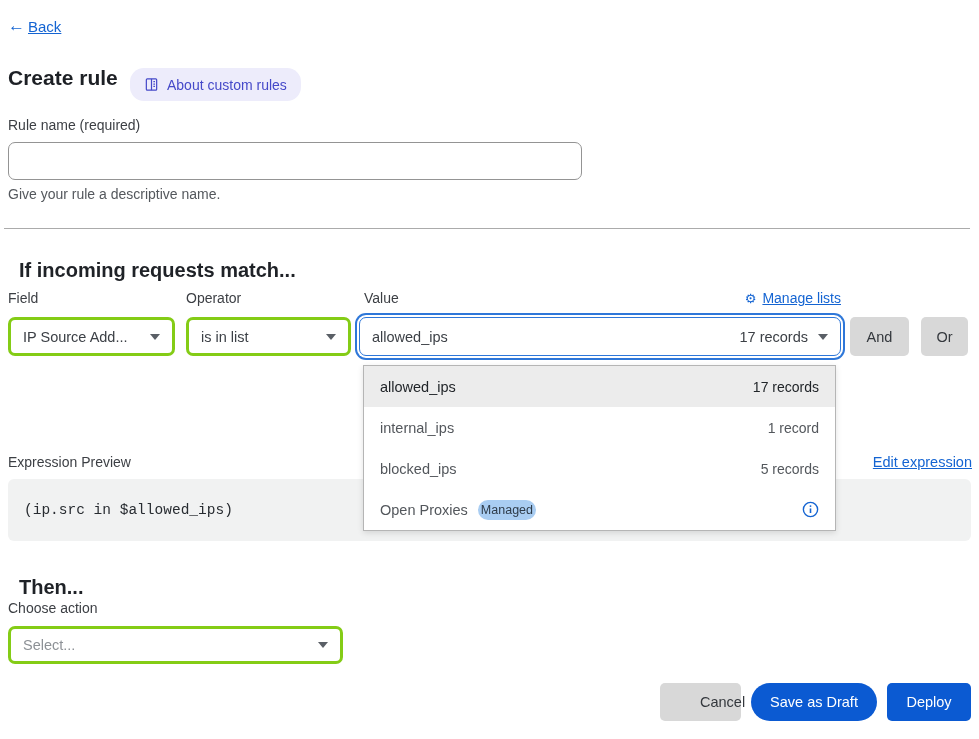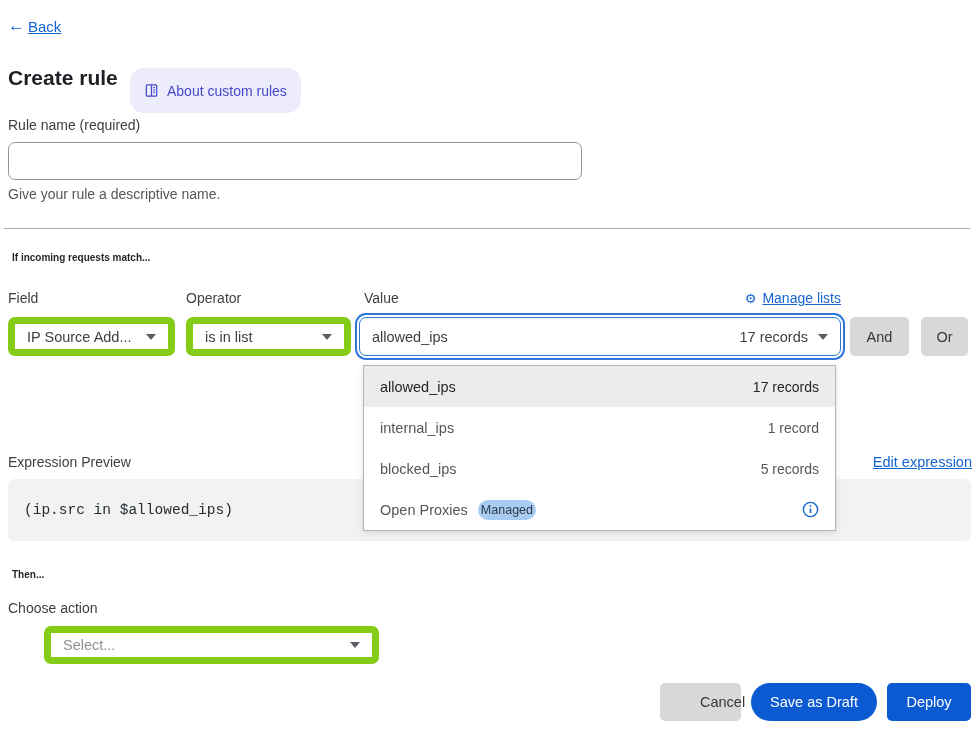--- a/index.html
+++ b/index.html
@@ -22,21 +22,21 @@
   }
   .back-link .arrow { font-size: 17px; text-decoration: none; }
   .back-link .label { text-decoration: underline; }
 
   
   .page-title {
     position: absolute; left: 8px; top: 66px;
     font-size: 21px; font-weight: bold; color: #1d2025; margin: 0;
   }
   .about-pill {
-    position: absolute; left: 130px; top: 68px; height: 45px;
+    position: absolute; left: 130px; top: 68px; height: 33px;
     display: flex; align-items: center; gap: 8px;
     background: #edecfb; color: #4549c9;
     border-radius: 14px; padding: 0 14px;
     font-size: 14px; cursor: pointer;
   }
   .about-pill svg { display: block; }
 
   
   .field-label { position: absolute; font-size: 14px; color: #3c3f44; }
   .helper-text { position: absolute; font-size: 14px; color: #54585d; }
@@ -48,46 +48,46 @@
     background: #fff; font-size: 14px; padding: 0 12px;
     font-family: inherit; color: #33373c; outline: none;
   }
 
   .divider {
     position: absolute; left: 4px; top: 228px;
     width: 966px; height: 1px; background: #ababab;
   }
 
   .section-heading {
-    position: absolute; font-size: 10px; font-weight: bold;
-    color: #1f2227; margin: 4px;
+    position: absolute; font-size: 20px; font-weight: bold;
+    color: #1f2227; margin: 11px;
   }
 
   
   .select {
     position: absolute; top: 317px; height: 39px;
-    border: 7px solid #84cc16; border-radius: 7px;
+    border: 3px solid #84cc16; border-radius: 7px;
     background: #fff; display: flex; align-items: center;
     justify-content: space-between; padding: 0 12px;
     font-size: 14.5px; color: #3c4046; cursor: pointer;
   }
   .select .caret {
     width: 0; height: 0;
     border-left: 5px solid transparent; border-right: 5px solid transparent;
     border-top: 6px solid #5a5f66; margin-left: 10px; flex: none;
   }
   .select-field    { left: 8px;   width: 167px; }
   .select-operator { left: 186px; width: 165px; }
   .select-value {
     left: 359px; width: 482px;
     border: 1px solid #2e77d9;
     box-shadow: 0 0 0 2px #ffffff, 0 0 0 4px #2e77d9;
   }
   .select-value .right-group { display: flex; align-items: center; }
-  .select-action { top: 626px; left: 8px; width: 335px; height: 38px; margin-left: 36px; }
+  .select-action { top: 626px; left: 8px; width: 335px; height: 38px; }
   .placeholder { color: #8d9196; }
 
   
   .manage-lists {
     position: absolute; top: 290px; right: 138px;
     display: flex; align-items: center; gap: 6px;
     color: #1464d2; font-size: 14px; cursor: pointer;
   }
   .manage-lists .gear { font-size: 13px; text-decoration: none; }
   .manage-lists .label { text-decoration: underline; }

